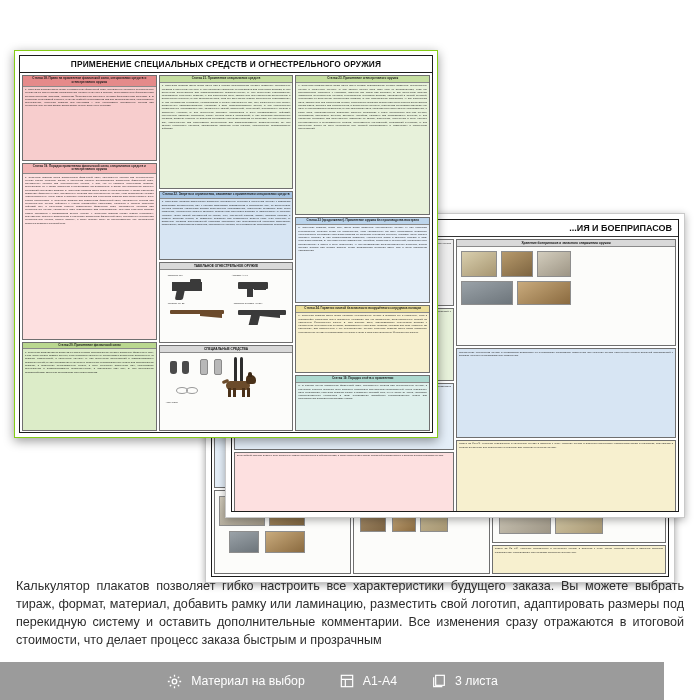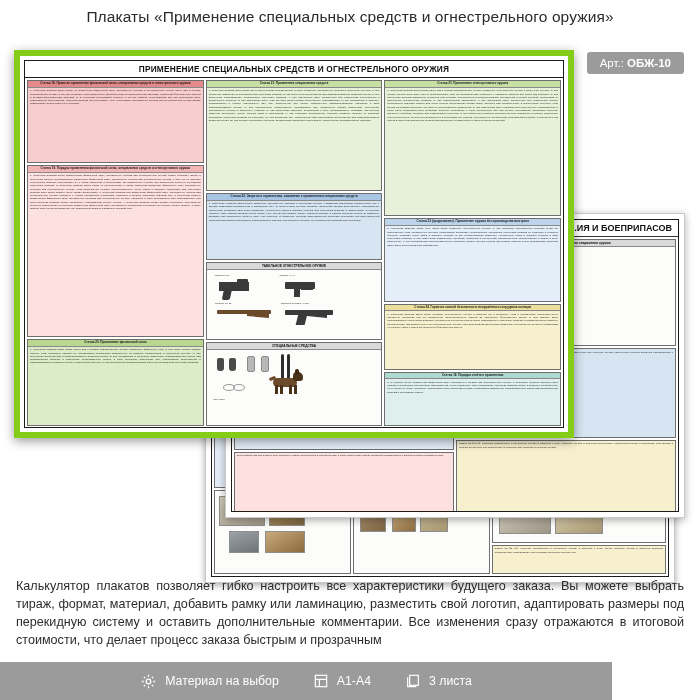--- a/index.html
+++ b/index.html
@@ -52,23 +52,23 @@
     background: #ffffff;
     border: 1px solid #c9c9c9;
     box-shadow: 0 2px 8px rgba(0,0,0,.33);
     overflow: hidden;
     padding: 5px;
   }
   
   .poster-a {
     position: absolute;
     left: 14px; top: 12px;
-    width: 560px; height: 388px;
+    width: 424px; height: 388px;
     background: #ffffff;
-    border: 6px solid #84cc16;
+    border: 1px solid #84cc16;
     box-shadow: 0 3px 10px rgba(0,0,0,.40);
     overflow: hidden;
     padding: 4px;
   }
 
   .inner {
     position: relative;
     width: 100%; height: 100%;
     background: #ffffff;
     border: 1px solid #1b1b1b;
@@ -253,39 +253,38 @@
     font-size: 12.6px;
     line-height: 1.42;
     color: #2c2c2c;
     text-align: justify;
   }
 
   
   .footer {
     position: absolute;
     left: 0; bottom: 0;
-    width: 612px; height: 38px;
+    width: 664px; height: 38px;
     background: #9b9b9b;
     display: flex;
     align-items: center;
     justify-content: center;
     gap: 34px;
     color: #ffffff;
     font-size: 12.3px;
   }
   .fitem { display: flex; align-items: center; gap: 8px; }
   .fitem svg { display: block; }
 
 </style>
 </head>
 <body>
 
 <div class="page">
 
-  <div class="title">Плакаты «Применение специальных средств и огнестрельного оружия»</div>
 
   <div class="stage">
 
     <div class="poster-c">
       <div class="inner">
         <div class="cols" style="height:100%;">
           <div class="col" style="flex:1.1;">
             <div class="blk t-blue2" style="flex:1;">
               <div class="bb">Шкаф для хранения боевого оружия, предназначенный в воинских частях: толщина стенки не менее 3 мм, запирающее устройство — два замка.</div>
             </div>
@@ -492,24 +491,20 @@
               <div class="bb">8. О каждом случае применения физической силы, специальных средств или огнестрельного оружия, в результате которого причинён вред здоровью гражданина или причинён материальный ущерб гражданину либо организации, сотрудник полиции обязан в возможно короткий срок, но не более 24 часов, уведомить непосредственного начальника и (или) руководителя ближайшего территориального органа или подразделения полиции и представить рапорт.</div>
             </div>
           </div>
 
         </div>
       </div>
     </div>
 
   </div>
 
-  <div class="art-badge">
-    <span>Арт.:</span>
-    <b>ОБЖ-10</b>
-  </div>
 
   <div class="desc">Калькулятор плакатов позволяет гибко настроить все характеристики будущего заказа. Вы можете выбрать тираж, формат, материал, добавить рамку или ламинацию, разместить свой логотип, адаптировать размеры под перекидную систему и оставить дополнительные комментарии. Все изменения сразу отражаются в итоговой стоимости, что делает процесс заказа быстрым и прозрачным</div>
 
   <div class="footer">
     <div class="fitem">
       <span>
         <svg width="17" height="17" viewBox="0 0 24 24" fill="none" stroke="#ffffff" stroke-width="1.8">
           <circle cx="12" cy="12" r="3.2"></circle>
           <path d="M12 2.6v2.6M12 18.8v2.6M2.6 12h2.6M18.8 12h2.6M5.4 5.4l1.9 1.9M16.7 16.7l1.9 1.9M18.6 5.4l-1.9 1.9M7.3 16.7l-1.9 1.9"></path>
         </svg>

